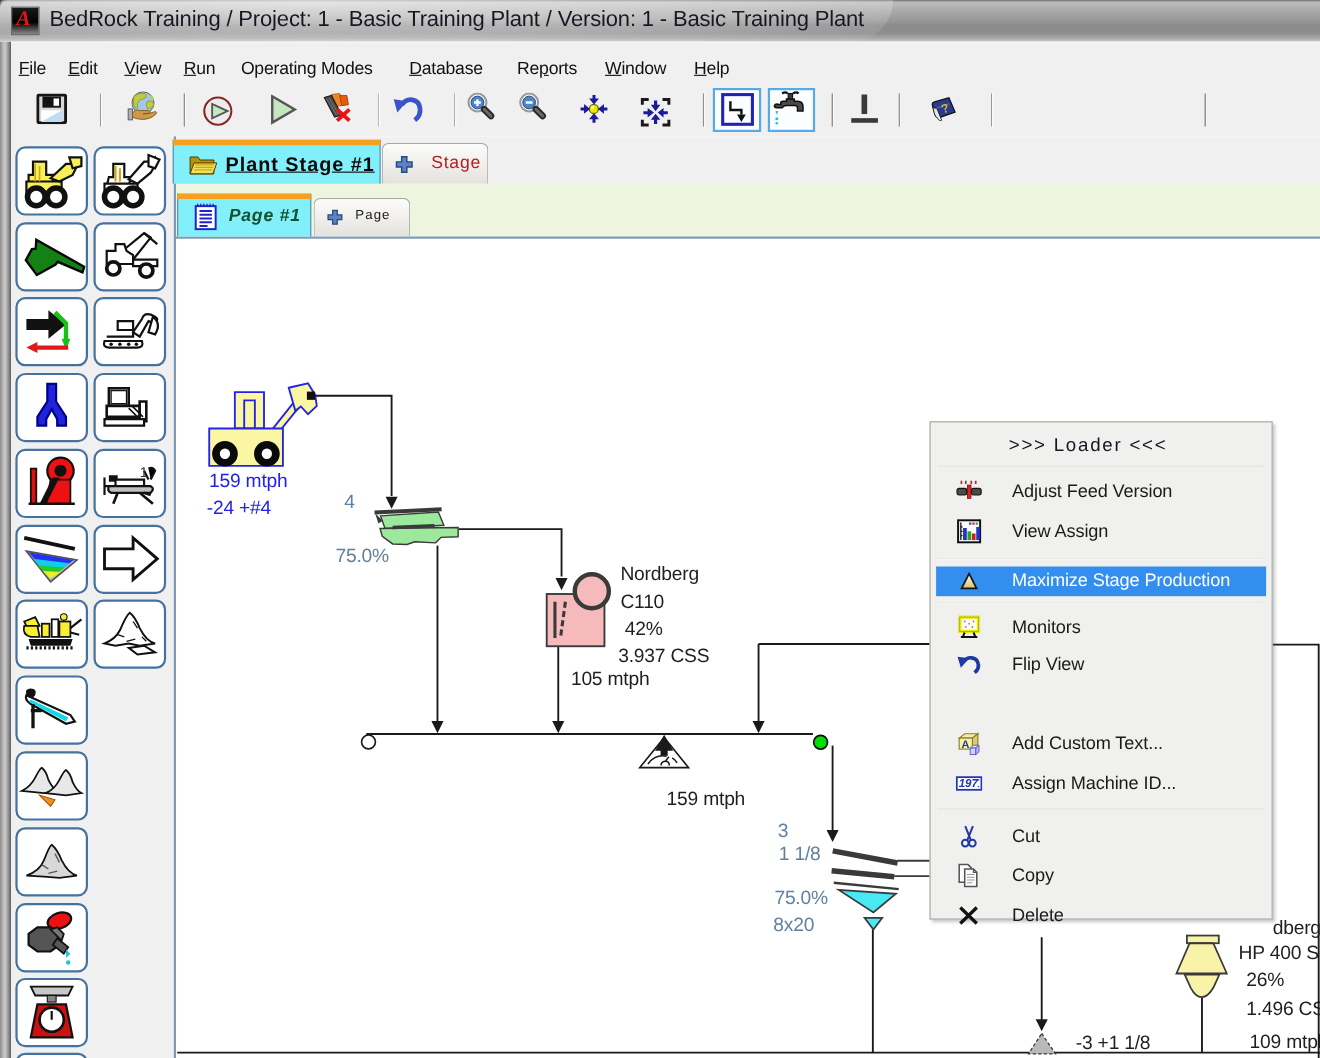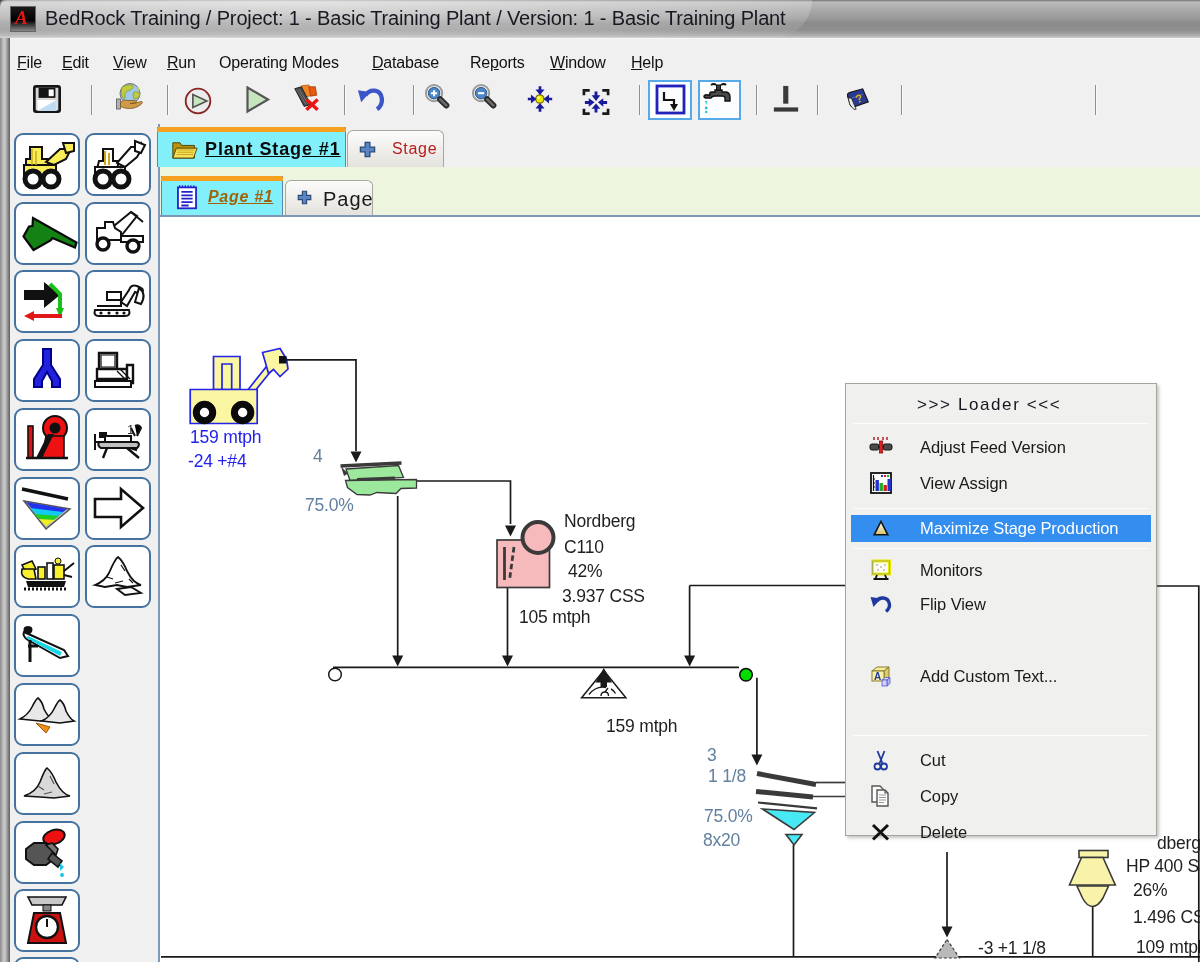--- a/index.html
+++ b/index.html
@@ -213,25 +213,25 @@
 <div class="abs" style="left:392px; top:140px; font-size:16px; letter-spacing:0.7px; color:#b91c1c;">Stage</div>
 
 <div class="tab-active" style="left:161px; top:176px; width:122px; height:39px;"></div>
 <div class="tab-orange" style="left:161px; top:176px; width:122px;"></div>
 <div class="tab-gray" style="left:285px; top:180px; width:88px; height:35px;"></div>
 <svg class="abs" style="left:176px; top:184px;" width="22" height="26" viewBox="0 0 19 23">
  <rect x="1.5" y="3" width="16" height="18.5" fill="#fff" stroke="#2222cc" stroke-width="1.6"></rect>
  <path d="M3 3 L3 1 M5.5 3 L5.5 1 M8 3 L8 1 M10.5 3 L10.5 1 M13 3 L13 1 M15.5 3 L15.5 1" stroke="#2222cc" stroke-width="1.1"></path>
  <path d="M4.5 7 L14.5 7 M4.5 10 L14.5 10 M4.5 13 L14.5 13 M4.5 16 L14.5 16 M4.5 19 L11 19" stroke="#2222cc" stroke-width="1.6"></path>
 </svg>
-<div class="abs" style="left:208px; top:188px; font-size:16px; font-style:italic; font-weight:bold; letter-spacing:0.7px; text-decoration:underline; color:#a16207;">Page #1</div>
+<div class="abs" style="left:208px; top:188px; font-size:16px; font-style:italic; font-weight:bold; letter-spacing:0.7px; color:#14532d;">Page #1</div>
 <svg class="abs" style="left:297px; top:190px;" width="15" height="15" viewBox="0 0 18 18">
  <path d="M6.5 1.5 L11.5 1.5 L11.5 6.5 L16.5 6.5 L16.5 11.5 L11.5 11.5 L11.5 16.5 L6.5 16.5 L6.5 11.5 L1.5 11.5 L1.5 6.5 L6.5 6.5 Z" fill="#5b84c2" stroke="#2a4a7a" stroke-width="1.4"></path>
 </svg>
-<div class="abs" style="left:323px; top:188px; font-size:20px; letter-spacing:1px; color:#1a1a1a;">Page</div>
+<div class="abs" style="left:323px; top:188px; font-size:12px; letter-spacing:1px; color:#1a1a1a;">Page</div>
 <div id="icons-holder">
 
 <div class="sbtn" style="left:14px; top:133px;"><svg width="62" height="59" viewBox="0 0 62 59">
  <path d="M14 12 L26 12 L26 24 L34 24 L30 34 L10 34 L10 24 L14 24 Z" fill="#f8ef58" stroke="#111" stroke-width="2"></path>
  <path d="M8 30 L40 30 L40 42 L8 42 Z" fill="#f8ef58" stroke="#111" stroke-width="2"></path>
  <path d="M30 27 L44 14 L50 14 L52 10 L56 12 L50 24 L38 30 Z" fill="#f8ef58" stroke="#111" stroke-width="2"></path>
  <path d="M47 8 L58 8 L58 16 L50 18 Z" fill="#f8ef58" stroke="#111" stroke-width="2"></path>
  <circle cx="17" cy="44" r="8" fill="#fff" stroke="#111" stroke-width="5"></circle>
  <circle cx="35" cy="44" r="8" fill="#fff" stroke="#111" stroke-width="5"></circle>
  <path d="M16 14 L16 30 M20 16 L20 30" stroke="#c8a818" stroke-width="1.5"></path>
@@ -560,20 +560,28 @@
    <path d="M3 7 L8 3 L20 3 L15 7 Z" fill="#f5edA0" stroke="#8a7a30" stroke-width="1"></path>
    <path d="M15 7 L20 3 L20 13 L15 17 Z" fill="#d8cc70" stroke="#8a7a30" stroke-width="1"></path>
    <rect x="3" y="7" width="12" height="10" fill="#f8f2a8" stroke="#8a7a30" stroke-width="1"></rect>
    <text x="5" y="16" font-size="10" font-weight="bold" fill="#1f3a9e" font-family="Liberation Sans">A</text>
    <path d="M13 16 L16 13.5 L21 13.5 L18 16 Z" fill="#e8e8fc" stroke="#5555cc" stroke-width="0.8"></path>
    <path d="M18 16 L21 13.5 L21 19.5 L18 22 Z" fill="#b8b8ee" stroke="#5555cc" stroke-width="0.8"></path>
    <rect x="13" y="16" width="5" height="6" fill="#d0d0f8" stroke="#5555cc" stroke-width="0.8"></rect>
   </svg>
       <span class="lb">Add Custom Text...</span>
     </div>
+ <div class="mi" style="top:315px">
+  <svg class="ic" viewBox="0 0 24 24">
+   <rect x="0.8" y="6.5" width="22.4" height="11.5" fill="#fdfdfd" stroke="#2233bb" stroke-width="1.6"></rect>
+   <text x="2.5" y="15.5" font-size="10.5" font-weight="bold" font-style="italic" fill="#2233bb" font-family="Liberation Sans">197</text>
+   <path d="M19.5 9.5 L21.5 9.5 L20.5 8 Z M19.5 14.5 L21.5 14.5 L20.5 16 Z" fill="#2233bb"></path>
+  </svg>
+      <span class="lb">Assign Machine ID...</span>
+    </div>
  <div class="msep" style="top:351px"></div>
  <div class="mi" style="top:363px">
   <svg class="ic" viewBox="0 0 24 24">
    <path d="M8.5 3 L13.5 15.5 M15.5 3 L10.5 15.5" stroke="#1f3a9e" stroke-width="1.8" fill="none"></path>
    <circle cx="8.5" cy="18.5" r="3" fill="none" stroke="#1f3a9e" stroke-width="1.8"></circle>
    <circle cx="15" cy="18.5" r="3" fill="none" stroke="#1f3a9e" stroke-width="1.8"></circle>
   </svg>
       <span class="lb">Cut</span>
     </div>
  <div class="mi" style="top:399px">

